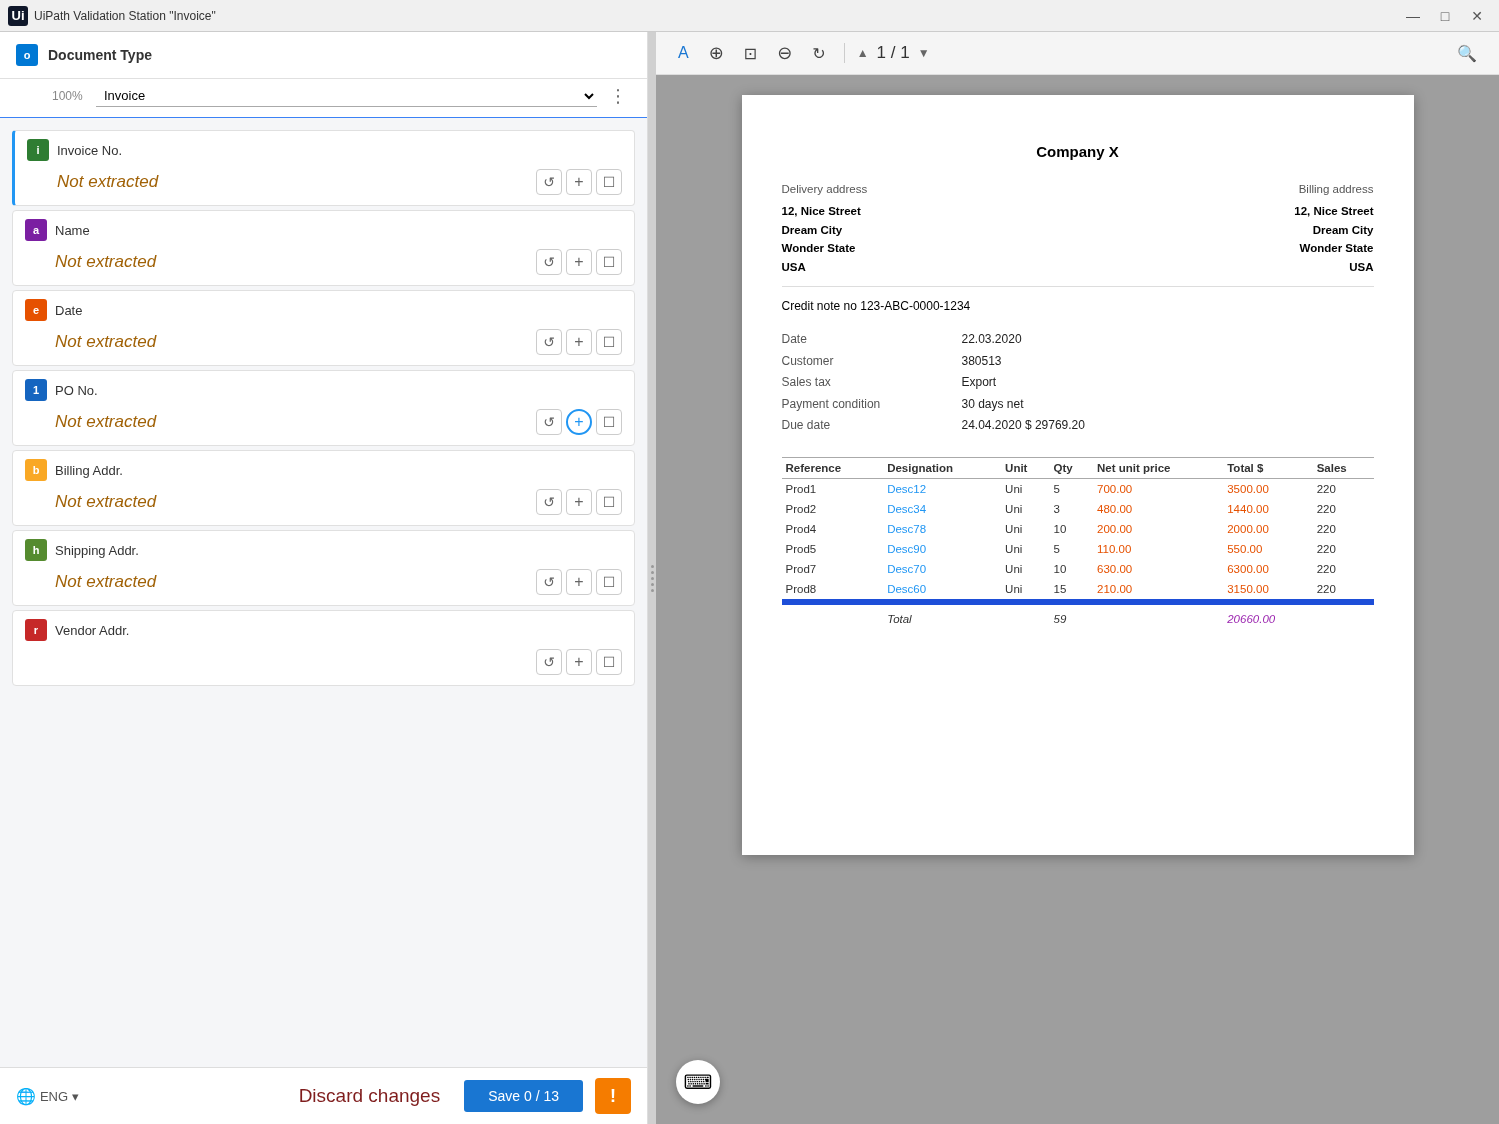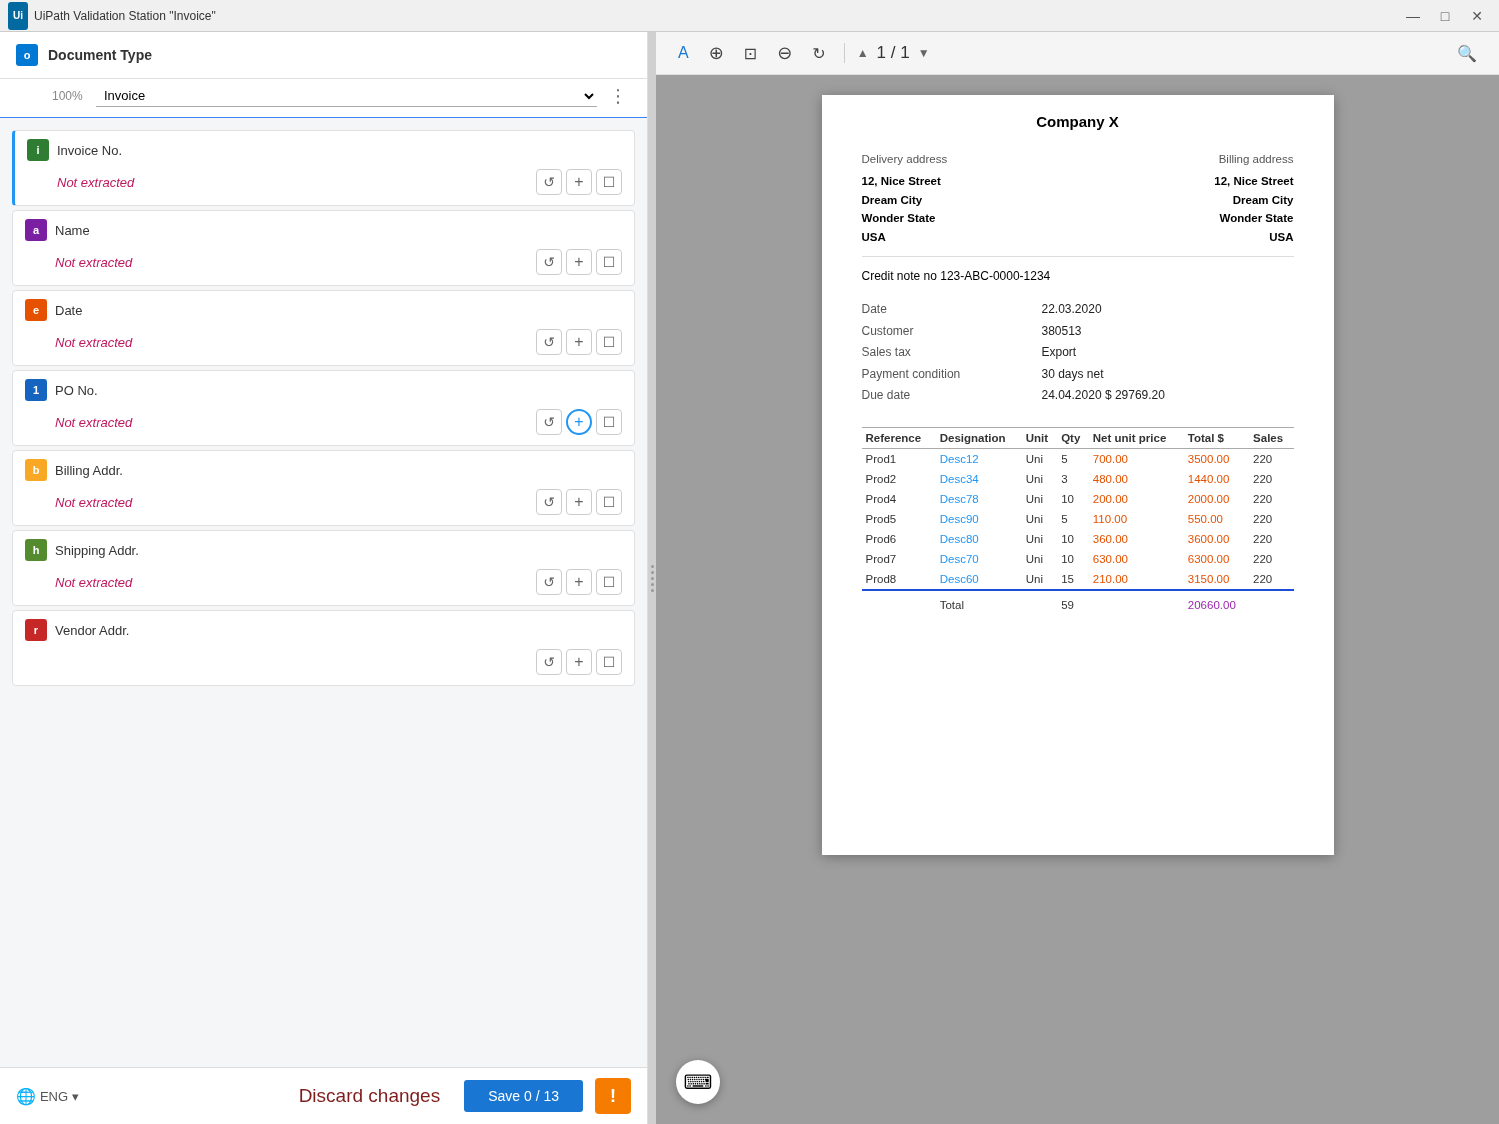--- a/index.html
+++ b/index.html
@@ -10,25 +10,25 @@
       background: #f0f0f0;
       height: 32px;
       display: flex;
       align-items: center;
       padding: 0 8px;
       border-bottom: 1px solid #ccc;
       justify-content: space-between;
     }
     .title-bar-left { display: flex; align-items: center; gap: 6px; }
     .title-bar-logo {
-      width: 20px; height: 28px;
-      background: #0369a1;
+      width: 20px; height: 20px;
+      background: #0f172a;
       border-radius: 3px;
       display: flex; align-items: center; justify-content: center;
-      color: white; font-size: 10px; font-weight: bold;
+      color: white; font-size: 13px; font-weight: bold;
     }
     .title-bar-title { font-size: 12px; color: #333; }
     .title-bar-controls { display: flex; gap: 4px; }
     .title-btn {
       width: 28px; height: 20px;
       border: none; background: transparent; cursor: pointer;
       display: flex; align-items: center; justify-content: center;
       font-size: 14px; color: #555;
     }
 
@@ -118,22 +118,22 @@
     }
     .field-name { font-size: 13px; color: #333; font-weight: 500; }
     .field-body {
       display: flex;
       align-items: center;
       padding: 4px 12px 10px 42px;
       gap: 6px;
     }
     .field-value {
       flex: 1;
-      color: #be185d;
-      font-size: 13px;
+      color: #a16207;
+      font-size: 17px;
       font-style: italic;
     }
     .field-actions { display: flex; align-items: center; gap: 4px; }
     .field-action-btn {
       width: 26px; height: 26px;
       border: 1px solid #ccc;
       border-radius: 4px;
       background: white;
       cursor: pointer;
       display: flex; align-items: center; justify-content: center;
@@ -242,24 +242,24 @@
       overflow: auto;
       display: flex;
       align-items: flex-start;
       justify-content: center;
       padding: 20px;
     }
 
     
     .doc-page {
       background: white;
-      width: 512px;
+      width: 672px;
       min-height: 760px;
       box-shadow: 0 2px 12px rgba(0,0,0,0.3);
-      padding: 18px 40px;
+      padding: 48px 40px;
       position: relative;
     }
 
     .doc-company-name {
       text-align: center;
       font-weight: bold;
       font-size: 15px;
       margin-bottom: 20px;
     }
 
@@ -302,23 +302,24 @@
       font-weight: 600;
       color: #333;
     }
     .doc-line-table td {
       padding: 4px 4px;
       color: #333;
     }
     .doc-line-table td.highlight { color: #e65100; }
     .doc-line-table td.desc-link { color: #2196f3; cursor: pointer; }
     .doc-line-table .total-row td {
-      border-top: 2px solid #1d4ed8;
+      border-top: 6px solid #1d4ed8;
       padding-top: 8px;
       font-weight: 500;
+      font-style: italic;
     }
     .doc-line-table .total-row td.total-val { color: #9c27b0; }
 
     
     .fab-keyboard {
       position: absolute;
       bottom: 20px;
       left: 20px;
       width: 44px; height: 44px;
       background: white;
@@ -651,29 +652,20 @@
               <tr>
                 <td>Prod5</td>
                 <td class="desc-link">Desc90</td>
                 <td>Uni</td>
                 <td>5</td>
                 <td class="highlight">110.00</td>
                 <td class="highlight">550.00</td>
                 <td>220</td>
               </tr>
               <tr>
-                <td>Prod6</td>
-                <td class="desc-link">Desc80</td>
-                <td>Uni</td>
-                <td>10</td>
-                <td class="highlight">360.00</td>
-                <td class="highlight">3600.00</td>
-                <td>220</td>
-              </tr>
-              <tr>
                 <td>Prod7</td>
                 <td class="desc-link">Desc70</td>
                 <td>Uni</td>
                 <td>10</td>
                 <td class="highlight">630.00</td>
                 <td class="highlight">6300.00</td>
                 <td>220</td>
               </tr>
               <tr>
                 <td>Prod8</td>

